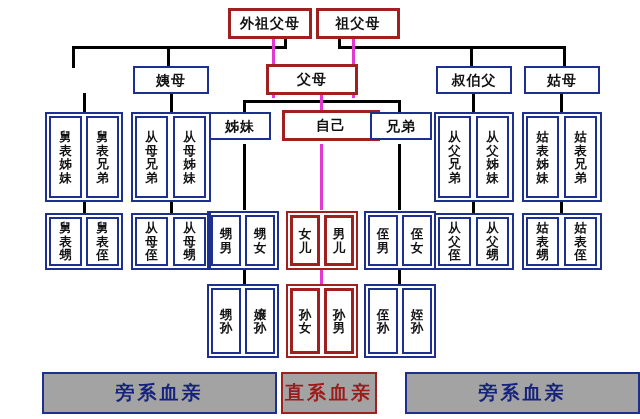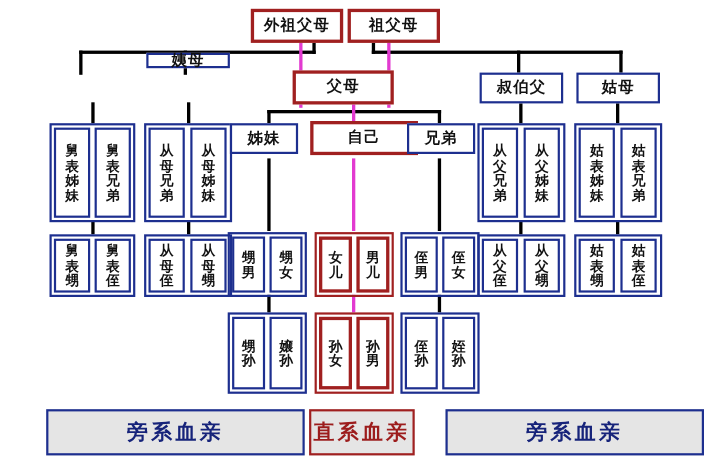--- a/index.html
+++ b/index.html
@@ -63,21 +63,21 @@
     position: absolute;
     background: #000000;
     z-index: 1;
   }
   .ln.pink { background: #e23ad0; z-index: 2; }
 
   
   .legend {
     position: absolute;
     box-sizing: border-box;
-    background: #e5e5e5;
+    background: #a3a3a3;
     display: flex;
     align-items: center;
     justify-content: center;
     font-size: 19px;
     font-weight: 700;
     letter-spacing: 3px;
     font-family: "DejaVu Serif", "Liberation Serif", serif;
   }
   .legend.blue { border: 2px solid #1d2f8f; color: #16237a; }
   .legend.red  { border: 2px solid #a02020; color: #9c1c1c; }
@@ -126,21 +126,21 @@
   <div class="ln" style="left:243px; top:268px; width:3px; height:16px;"></div>
   <div class="ln" style="left:398px; top:268px; width:3px; height:16px;"></div>
 
   <div class="box red h-box" style="left:228px; top:8px; width:84px; height:31px;justify-content:center;">
     <span>外祖父母</span>
   </div>
   <div class="box red h-box" style="left:316px; top:8px; width:84px; height:31px;">
     <span>祖父母</span>
   </div>
 
-  <div class="box blue h-box" style="left:133px; top:48px; width:76px; height:14px;">
+  <div class="box blue h-box" style="left:133px; top:66px; width:76px; height:28px;">
     <span>姨母</span>
   </div>
   <div class="box red h-box" style="left:266px; top:64px; width:92px; height:31px;">
     <span>父母</span>
   </div>
   <div class="box blue h-box" style="left:436px; top:66px; width:76px; height:28px;">
     <span>叔伯父</span>
   </div>
   <div class="box blue h-box" style="left:524px; top:66px; width:76px; height:28px;">
     <span>姑母</span>

